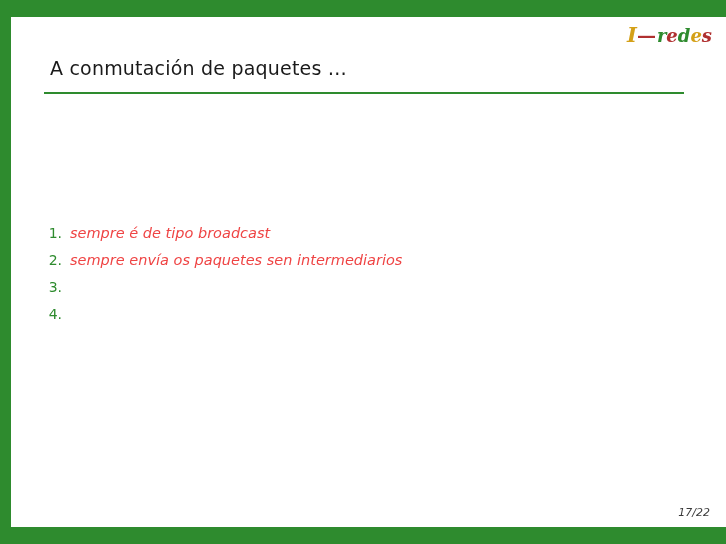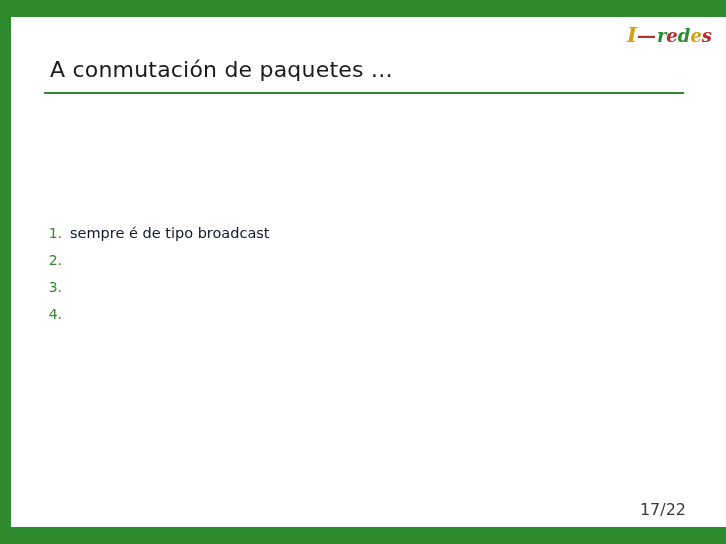--- a/index.html
+++ b/index.html
@@ -94,21 +94,21 @@
   .logo-s {
     color: #b03030;
     font-size: 18px;
     font-weight: bold;
     font-style: italic;
   }
   .title {
     position: absolute;
     top: 57px;
     left: 50px;
-    font-size: 22px;
+    font-size: 19px;
     color: #1a1a1a;
     font-weight: normal;
     letter-spacing: 0.2px;
   }
   .title-rule {
     position: absolute;
     top: 92px;
     left: 44px;
     width: 640px;
     height: 1.5px;
@@ -129,28 +129,30 @@
   }
   .list-num {
     color: #2e8b2e;
     width: 26px;
     flex: 0 0 26px;
     text-align: right;
     margin-right: 8px;
     font-size: 14px;
   }
   .list-text {
-    color: #0f172a;
+    color: #ef4444;
+    font-style: italic;
   }
   .page-number {
     position: absolute;
-    right: 40px;
+    right: 16px;
     bottom: 25px;
-    font-size: 16px;
+    font-size: 11px;
     color: #3a3a3a;
+    font-style: italic;
   }
 </style>
 </head>
 <body>
 
 <div class="slide">
 
   <div class="top-bar"></div>
   <div class="left-bar"></div>
   <div class="bottom-bar"></div>
@@ -168,20 +170,21 @@
   <div class="title">A conmutación de paquetes …</div>
   <div class="title-rule"></div>
 
   <div class="content">
     <div class="list-item">
       <span class="list-num">1.</span>
       <span class="list-text">sempre é de tipo broadcast</span>
     </div>
     <div class="list-item">
       <span class="list-num">2.</span>
+      <span class="list-text">sempre envía os paquetes sen intermediarios</span>
     </div>
     <div class="list-item">
       <span class="list-num">3.</span>
     </div>
     <div class="list-item">
       <span class="list-num">4.</span>
     </div>
   </div>
 
   <div class="page-number">17/22</div>

